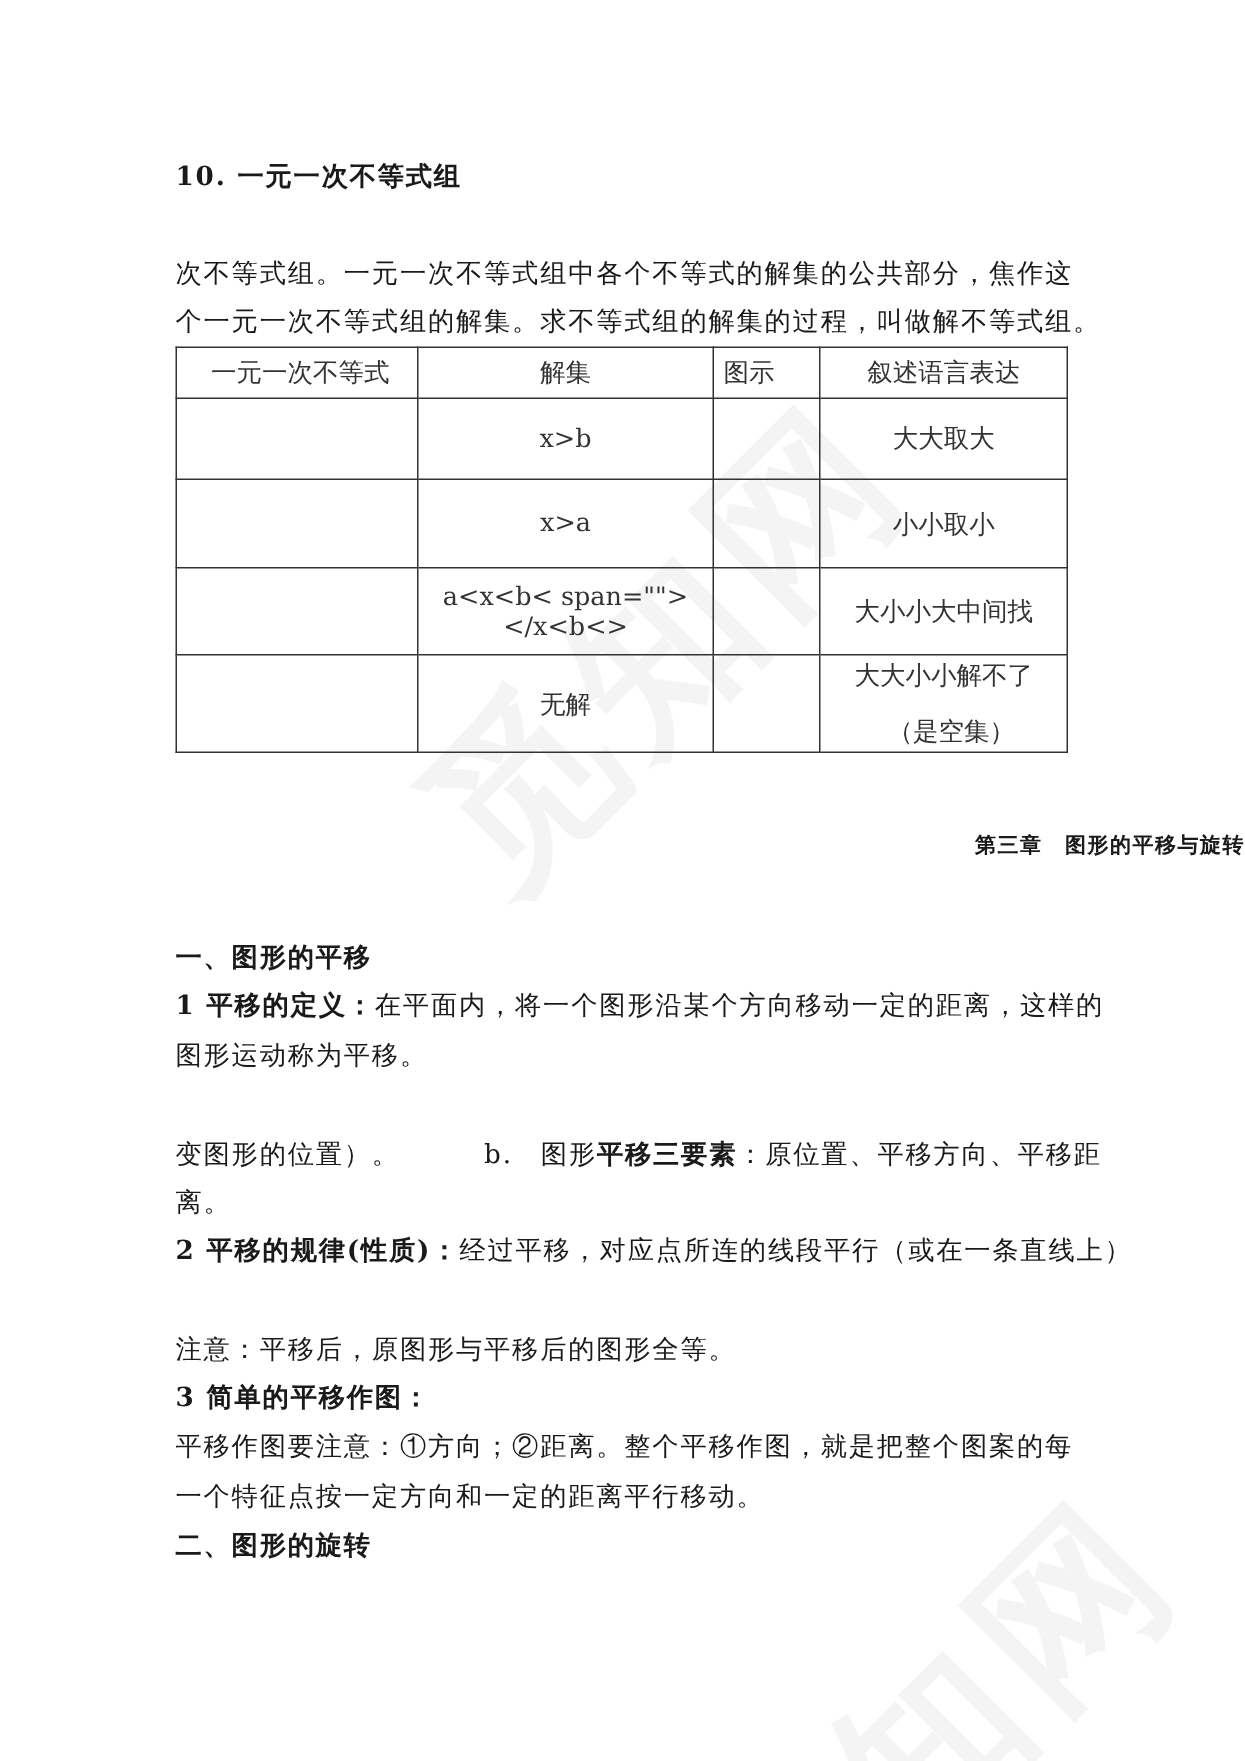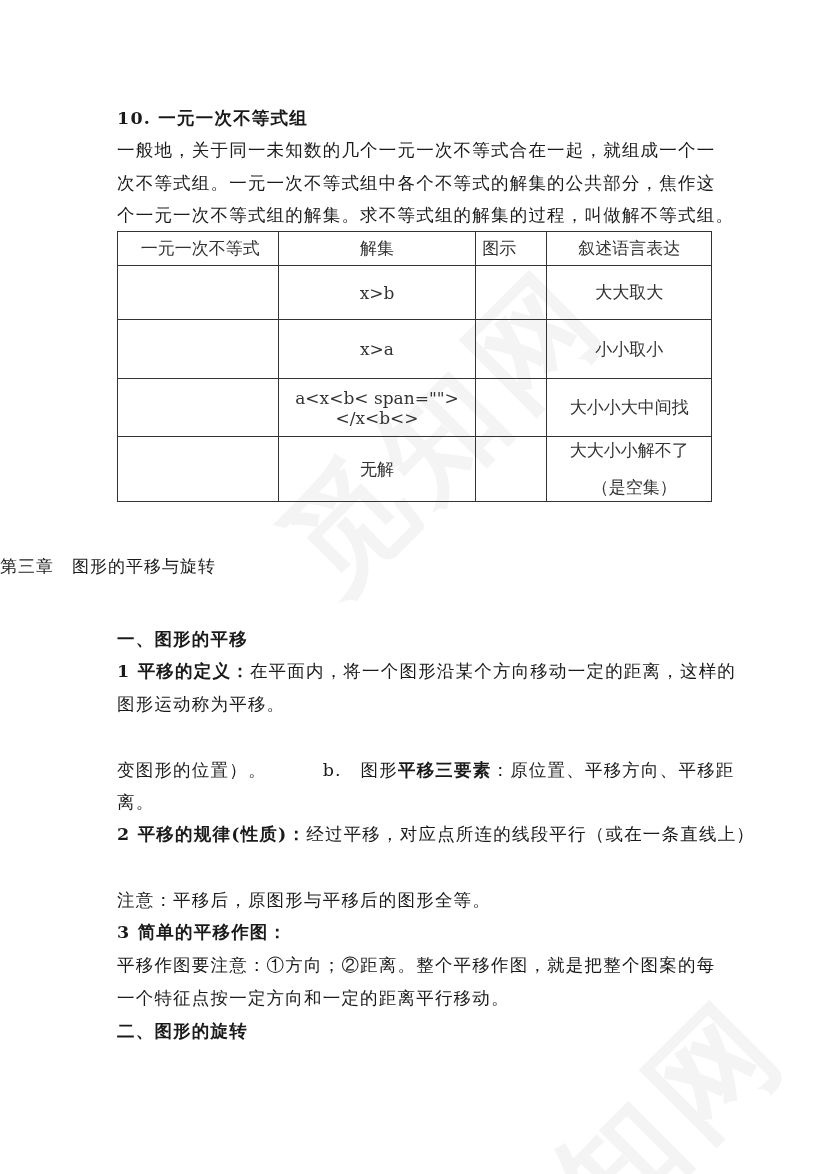--- a/index.html
+++ b/index.html
@@ -11,33 +11,32 @@
                white-space: nowrap; pointer-events: none; letter-spacing: 10px; }
   .wm1 { left: 250px; top: 350px; }
   .wm2 { left: 430px; top: 1080px; }
   .line { position: absolute; left: 117px; width: 600px; font-size: 17.5px; line-height: 20px;
           white-space: nowrap; letter-spacing: 1.2px; }
   .b { font-weight: bold; }
   .heading { font-weight: bold; }
   table.ineq { position: absolute; left: 117px; top: 231px; width: 595px;
                border-collapse: collapse; font-size: 17px; color: #333; }
   table.ineq td { border: 1.3px solid #333; text-align: center; vertical-align: middle; padding: 0; }
-  .chapter { position: absolute; left: 0; width: 830px; top: 555px; text-align: left;
-             font-size: 17px; font-weight: normal; letter-spacing: 1px; }
+  .chapter { position: absolute; left: 0; width: 830px; top: 555px; text-align: right;
+             font-size: 14px; font-weight: bold; letter-spacing: 1px; }
 </style>
 </head>
 <body>
 
 <div class="page">
 
   <div class="watermark wm1">觅知网</div>
   <div class="watermark wm2">觅知网</div>
 
   <div class="line heading" style="top:108px;">10. 一元一次不等式组</div>
-  <div class="line" style="top:140px;">一般地，关于同一未知数的几个一元一次不等式合在一起，就组成一个一</div>
   <div class="line" style="top:173px;">次不等式组。一元一次不等式组中各个不等式的解集的公共部分，焦作这</div>
   <div class="line" style="top:205px;">个一元一次不等式组的解集。求不等式组的解集的过程，叫做解不等式组。</div>
 
   <table class="ineq">
     <colgroup>
       <col style="width:161px">
       <col style="width:198px">
       <col style="width:71px">
       <col style="width:165px">
     </colgroup>

